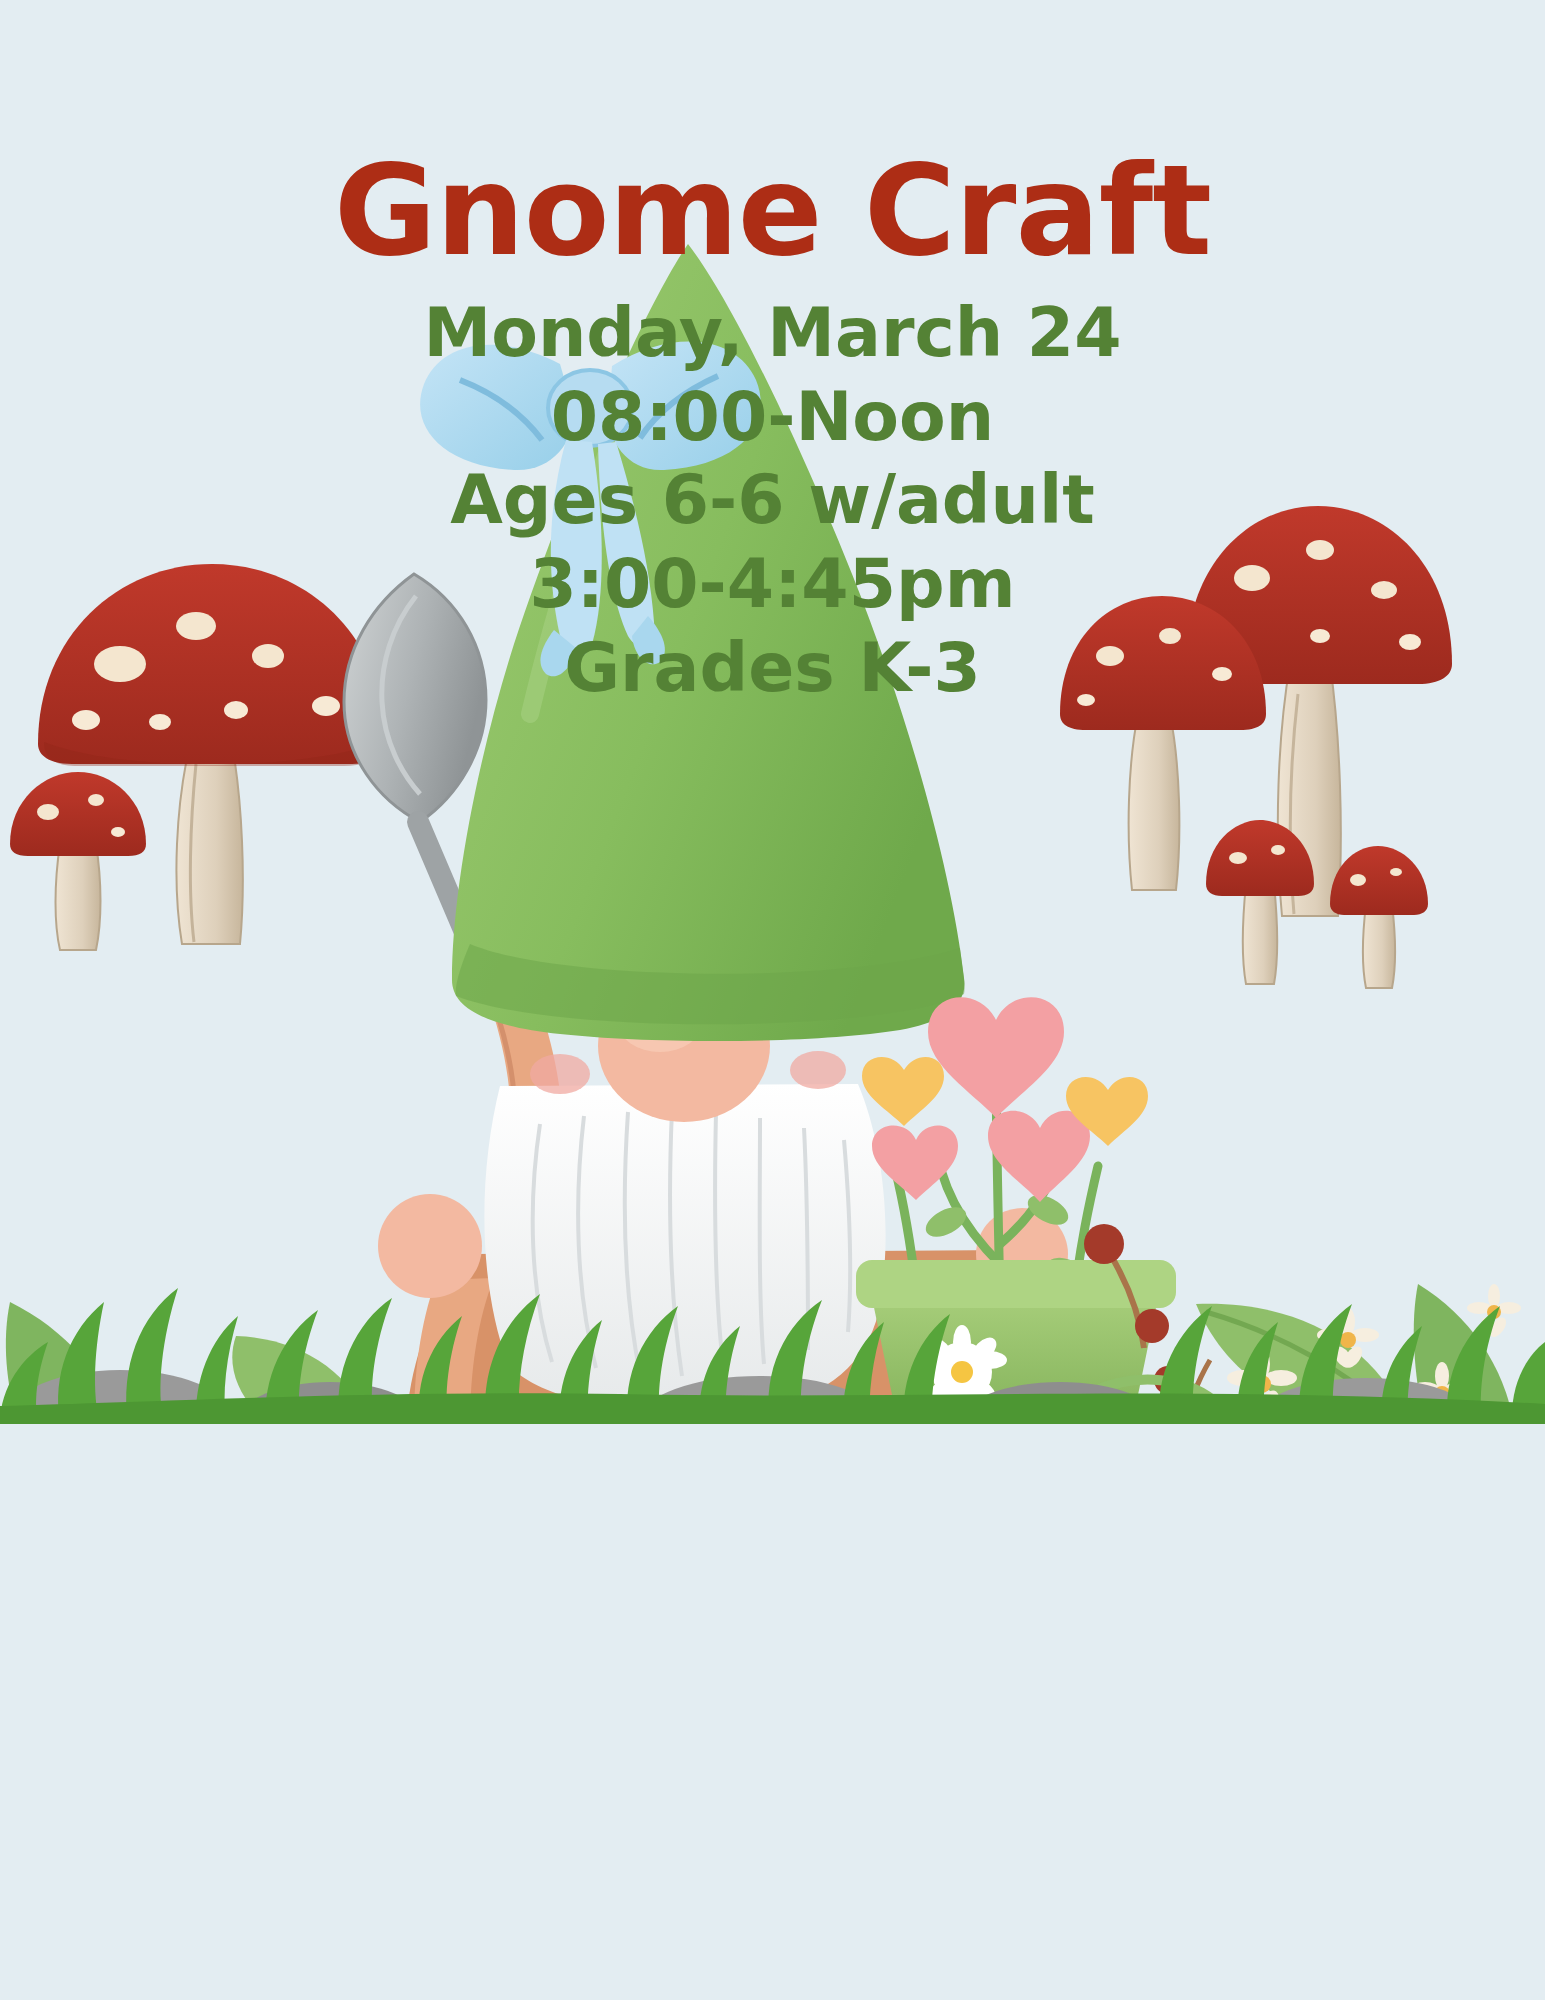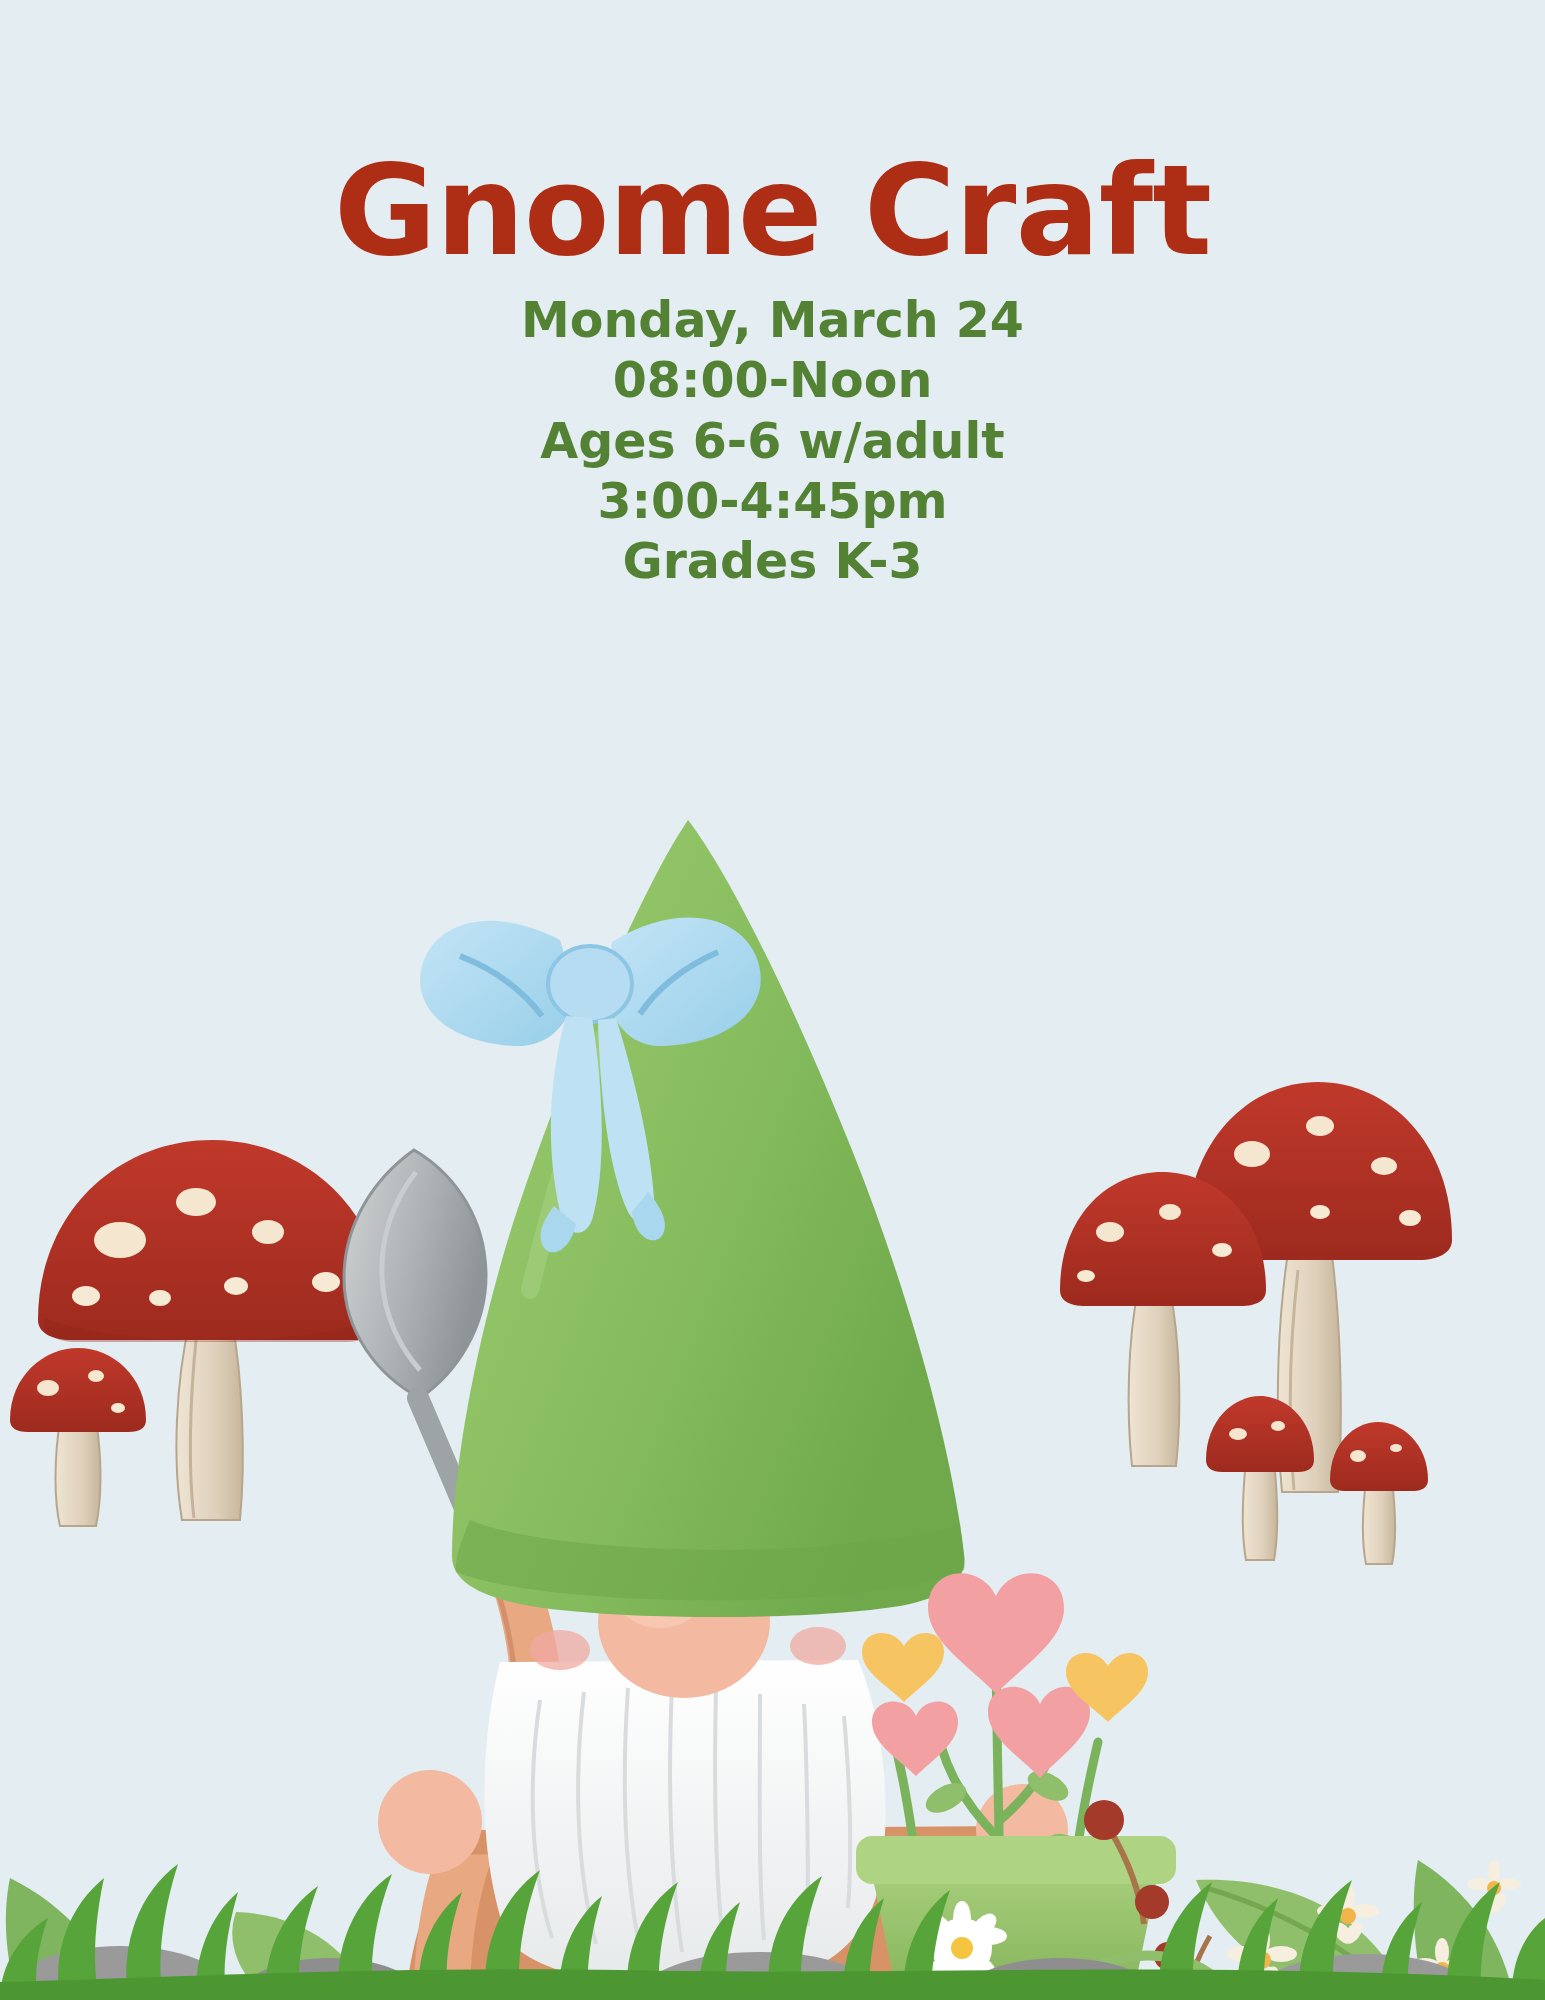--- a/index.html
+++ b/index.html
@@ -10,21 +10,21 @@
     width: 1545px;
     height: 2000px;
     background: #e3edf2;
     font-family: "Liberation Sans", sans-serif;
     overflow: hidden;
     position: relative;
   }
   .poster {
     position: relative;
     width: 1545px;
-    height: 2000px;
+    height: 1424px;
     background: #e3edf2;
     overflow: hidden;
   }
 
   
   .text-block {
     position: absolute;
     top: 0;
     left: 0;
     width: 1545px;
@@ -37,21 +37,21 @@
     font-family: "DejaVu Sans", sans-serif;
     font-weight: bold;
     font-size: 125px;
     line-height: 1.0;
     letter-spacing: -1px;
     color: #ad2d15;
   }
   .sub-line {
     font-family: "DejaVu Sans", sans-serif;
     font-weight: bold;
-    font-size: 49px;
+    font-size: 68px;
     line-height: 1.23;
     color: #548235;
     margin: 0;
   }
   .sub-line.first { margin-top: 18px; }
 
   
   .illustration {
     position: absolute;
     left: 0;

